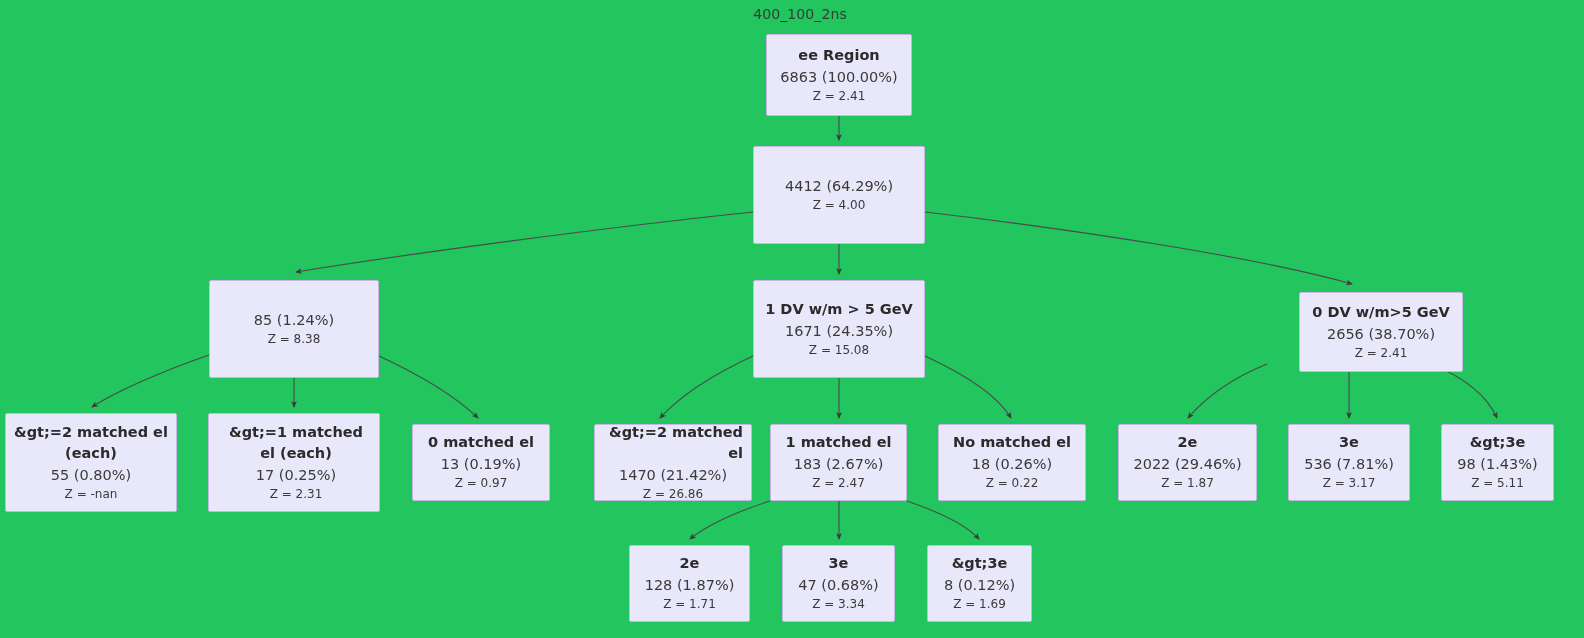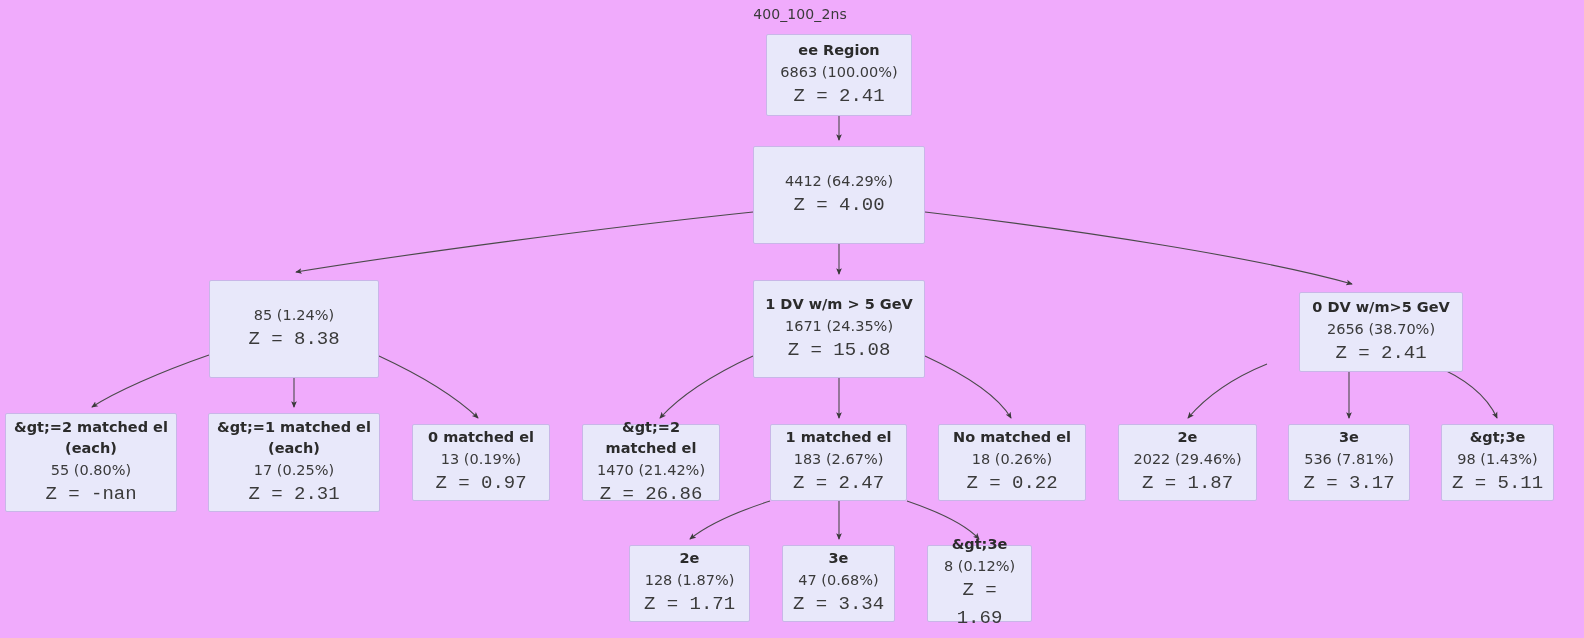--- a/index.html
+++ b/index.html
@@ -4,21 +4,21 @@
 <style>
   html, body {
     margin: 0;
     padding: 0;
     background: #ffffff;
   }
   #canvas {
     position: relative;
     width: 1584px;
     height: 638px;
-    background: #f0abfc;
+    background: #22c55e;
     font-family: "DejaVu Sans", "Liberation Sans", sans-serif;
     overflow: hidden;
   }
   #edge-layer {
     position: absolute;
     left: 0;
     top: 0;
     width: 1584px;
     height: 638px;
     pointer-events: none;
@@ -50,24 +50,23 @@
     color: #2b2b2b;
     line-height: 1.45;
     margin-bottom: 1px;
   }
   .node-count {
     font-size: 14.5px;
     color: #3a3a3a;
     line-height: 1.45;
   }
   .node-z {
-    font-size: 19px;
+    font-size: 12px;
     color: #3a3a3a;
     line-height: 1.45;
-    font-family: Liberation Mono, monospace;
   }
 </style>
 </head>
 <body>
 
 <div id="canvas">
 
   <svg id="edge-layer" viewBox="0 0 1584 638" xmlns="http://www.w3.org/2000/svg">
     <defs>
       <marker id="arrowhead" markerWidth="7" markerHeight="7" refX="5.2" refY="3" orient="auto" markerUnits="strokeWidth">
@@ -118,31 +117,31 @@
       <div class="node" style="left: 1267px; top: 292px; width: 164px; height: 80px; margin-left: 32px;">
         <div class="node-label">0 DV w/m&gt;5 GeV</div>
         <div class="node-count">2656 (38.70%)</div>
         <div class="node-z">Z = 2.41</div>
       </div>
       <div class="node" style="left: 5px; top: 413px; width: 172px; height: 99px;">
         <div class="node-label">&amp;gt;=2 matched el (each)</div>
         <div class="node-count">55 (0.80%)</div>
         <div class="node-z">Z = -nan</div>
       </div>
-      <div class="node" style="left: 208px; top: 413px; width: 172px; height: 99px;">
+      <div class="node" style="left: 208px; top: 413px; width: 172px; height: 99px; padding-left: 12px;">
         <div class="node-label">&amp;gt;=1 matched el (each)</div>
         <div class="node-count">17 (0.25%)</div>
         <div class="node-z">Z = 2.31</div>
       </div>
       <div class="node" style="left: 412px; top: 424px; width: 138px; height: 77px;">
         <div class="node-label">0 matched el</div>
         <div class="node-count">13 (0.19%)</div>
         <div class="node-z">Z = 0.97</div>
       </div>
-      <div class="node" style="left: 582px; top: 424px; width: 138px; height: 77px;">
+      <div class="node" style="left: 594px; top: 424px; width: 158px; height: 77px; text-align: right;">
         <div class="node-label">&amp;gt;=2 matched el</div>
         <div class="node-count">1470 (21.42%)</div>
         <div class="node-z">Z = 26.86</div>
       </div>
       <div class="node" style="left: 770px; top: 424px; width: 137px; height: 77px;">
         <div class="node-label">1 matched el</div>
         <div class="node-count">183 (2.67%)</div>
         <div class="node-z">Z = 2.47</div>
       </div>
       <div class="node" style="left: 938px; top: 424px; width: 148px; height: 77px; text-align: right;">

